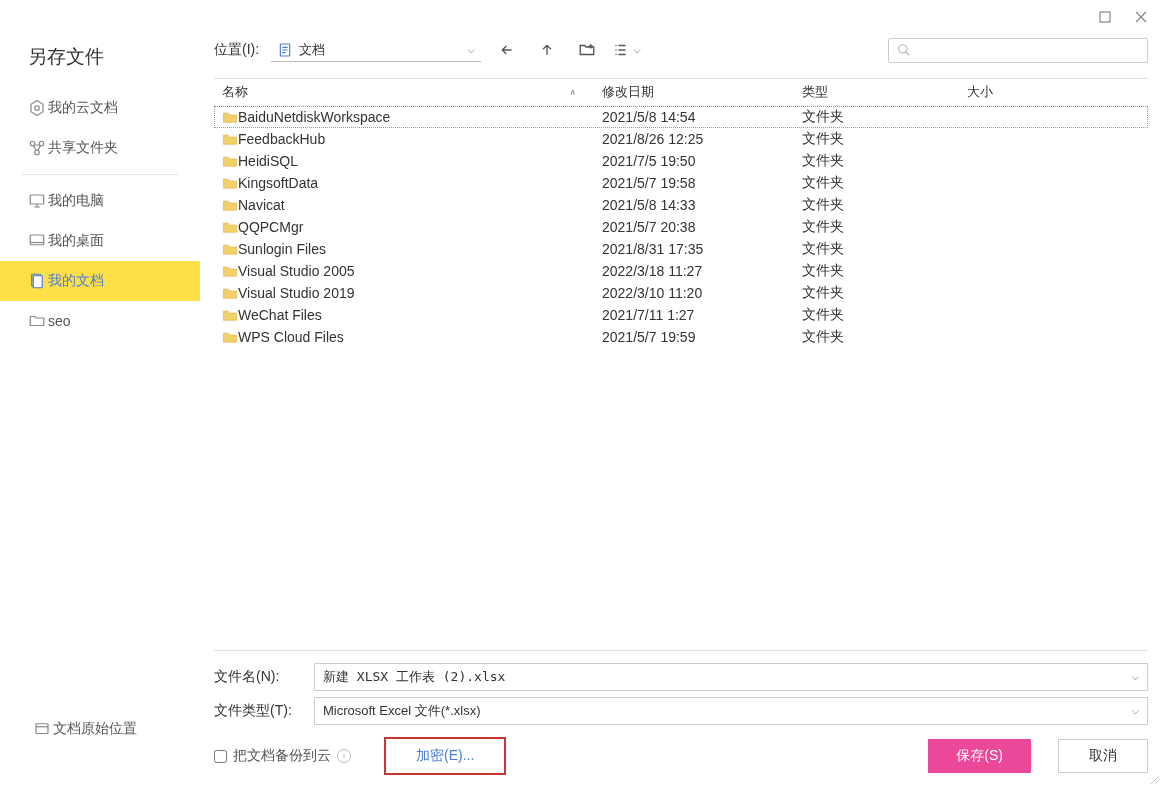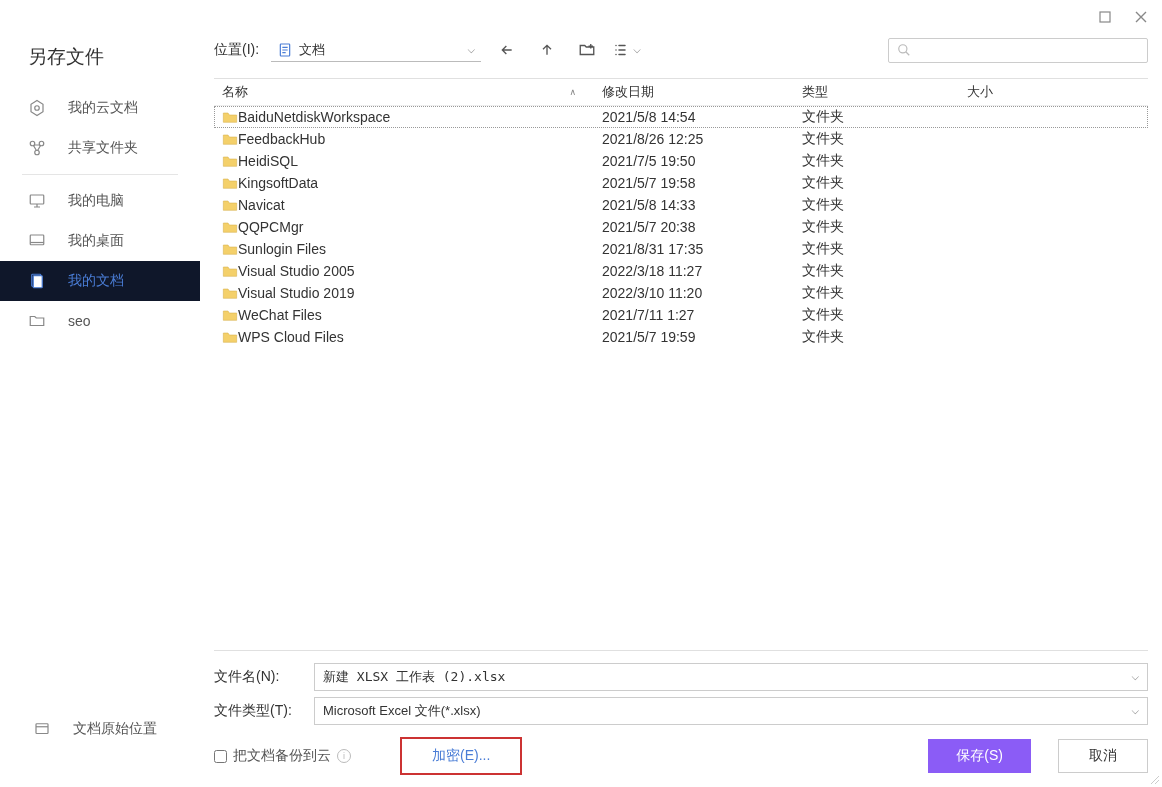--- a/index.html
+++ b/index.html
@@ -5,22 +5,22 @@
     * { box-sizing: border-box; margin: 0; padding: 0; }
     body { font-family: "Microsoft YaHei", "Segoe UI", sans-serif; font-size: 13px; color: #333; background: #fff; width: 1162px; height: 787px; overflow: hidden; position: relative; }
     
     .window-controls { position: absolute; top: 8px; right: 12px; display: flex; gap: 18px; }
     .window-btn { width: 18px; height: 18px; display: flex; align-items: center; justify-content: center; color: #666; cursor: pointer; }
     
     .main-layout { display: flex; height: 100%; padding-top: 30px; }
     
     .sidebar { width: 200px; padding: 8px 0; }
     .sidebar-title { font-size: 19px; font-weight: 500; color: #333; padding: 6px 28px 18px; }
-    .sidebar-item { display: flex; align-items: center; padding: 11px 28px; gap: 22px; cursor: pointer; color: #555; font-size: 14px; }
-    .sidebar-item.selected { background: #0f172a; color: #4a7dd6; align-items: flex-end; }
+    .sidebar-item { display: flex; align-items: center; padding: 11px 28px; gap: 2px; cursor: pointer; color: #555; font-size: 14px; }
+    .sidebar-item.selected { background: #fde047; color: #4a7dd6; align-items: flex-end; }
     .sidebar-icon { width: 18px; height: 18px; display: flex; align-items: center; justify-content: center; flex-shrink: 0; }
     .sidebar-divider { border-top: 1px solid #e5e5e5; margin: 6px 22px; }
     
     .content { flex: 1; display: flex; flex-direction: column; padding: 0 14px 12px 14px; }
     
     .toolbar { display: flex; align-items: center; gap: 12px; padding: 6px 0 14px; }
     .toolbar-label { font-size: 14px; color: #333; }
     .location-combo { display: flex; align-items: center; border-bottom: 1px solid #bbb; padding: 2px 6px; min-width: 210px; gap: 6px; cursor: pointer; }
     .location-icon { width: 16px; height: 16px; color: #4a7dd6; }
     .location-text { flex: 1; color: #333; font-size: 13px; }
@@ -43,22 +43,22 @@
     .folder-icon { width: 16px; height: 14px; }
     
     .bottom-panel { padding: 12px 0 0; }
     .field-row { display: flex; align-items: center; gap: 12px; margin-bottom: 6px; }
     .field-label { width: 88px; font-size: 14px; color: #333; }
     .field-combo { flex: 1; border: 1px solid #ccc; padding: 4px 8px; font-size: 13px; display: flex; align-items: center; justify-content: space-between; cursor: pointer; background: #fff; }
     
     .actions-row { display: flex; align-items: center; gap: 27px; padding-top: 6px; }
     .checkbox-label { display: flex; align-items: center; gap: 6px; font-size: 14px; color: #555; cursor: pointer; }
     .info-icon { width: 14px; height: 14px; border: 1px solid #bbb; border-radius: 50%; display: inline-flex; align-items: center; justify-content: center; font-size: 9px; color: #bbb; }
-    .encrypt-btn { border: 2px solid #c33; padding: 8px 30px; color: #4a7dd6; font-size: 14px; cursor: pointer; background: #fff; margin-left: 22px;}
-    .btn-primary { background: #8b5cf6; color: #fff; border: none; padding: 8px 28px; font-size: 14px; cursor: pointer; margin-left: auto; }
+    .encrypt-btn { border: 2px solid #c33; padding: 8px 30px; color: #4a7dd6; font-size: 14px; cursor: pointer; background: #fff; margin-left: 6px;}
+    .btn-primary { background: #ec4899; color: #fff; border: none; padding: 8px 28px; font-size: 14px; cursor: pointer; margin-left: auto; }
     .btn-secondary { background: #fff; color: #333; border: 1px solid #ccc; padding: 7px 30px; font-size: 14px; cursor: pointer; }
     
     .sidebar-bottom { position: absolute; bottom: 38px; left: 5px; width: 200px; }
     .sidebar-bottom .sidebar-item { color: #555; }
     
     .resize-grip { position: absolute; bottom: 2px; right: 2px; width: 12px; height: 12px; }
     
     svg { display: block; }
     .dropdown-chevron { color: #888; font-size: 10px; }
   </style>

